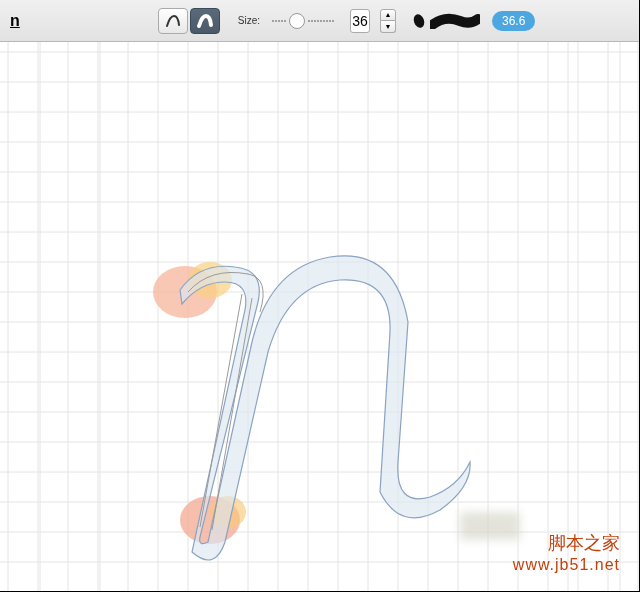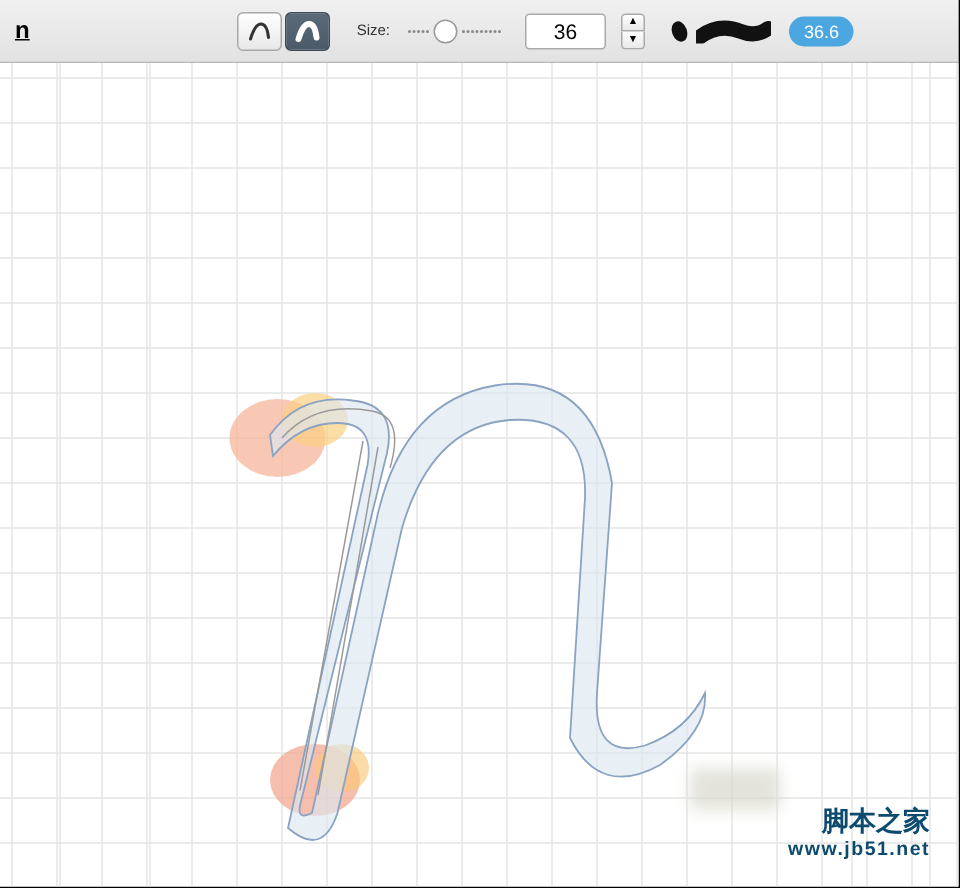--- a/index.html
+++ b/index.html
@@ -67,21 +67,21 @@
     }
     .slider-thumb {
       width: 16px;
       height: 16px;
       background: #fff;
       border: 1px solid #999;
       border-radius: 50%;
       margin: 0 2px;
     }
     .size-input {
-      width: 54px;
+      width: 20px;
       height: 24px;
       border: 1px solid #aaa;
       border-radius: 3px;
       text-align: center;
       font-size: 14px;
       margin-left: 8px;
     }
     .stepper {
       display: flex;
       flex-direction: column;
@@ -138,27 +138,27 @@
       position: absolute;
       inset: 0;
     }
     .grid line { stroke: #e4e4e4; stroke-width: 1; }
     .guide-v { stroke: #c0c0c0; stroke-width: 1; }
     .watermark {
       position: absolute;
       bottom: 18px;
       right: 20px;
       text-align: right;
-      color: #0c4a6e;
+      color: #c2410c;
       font-size: 18px;
-      font-weight: 700;
+      font-weight: 400;
       line-height: 1.2;
       pointer-events: none;
     }
-    .watermark .url { font-size: 13px; letter-spacing: 1px; }
+    .watermark .url { font-size: 16px; letter-spacing: 1px; }
     .blur-box {
       position: absolute;
       bottom: 52px;
       right: 120px;
       width: 60px;
       height: 28px;
       background: #d8d8cc;
       filter: blur(5px);
       opacity: 0.7;
     }

